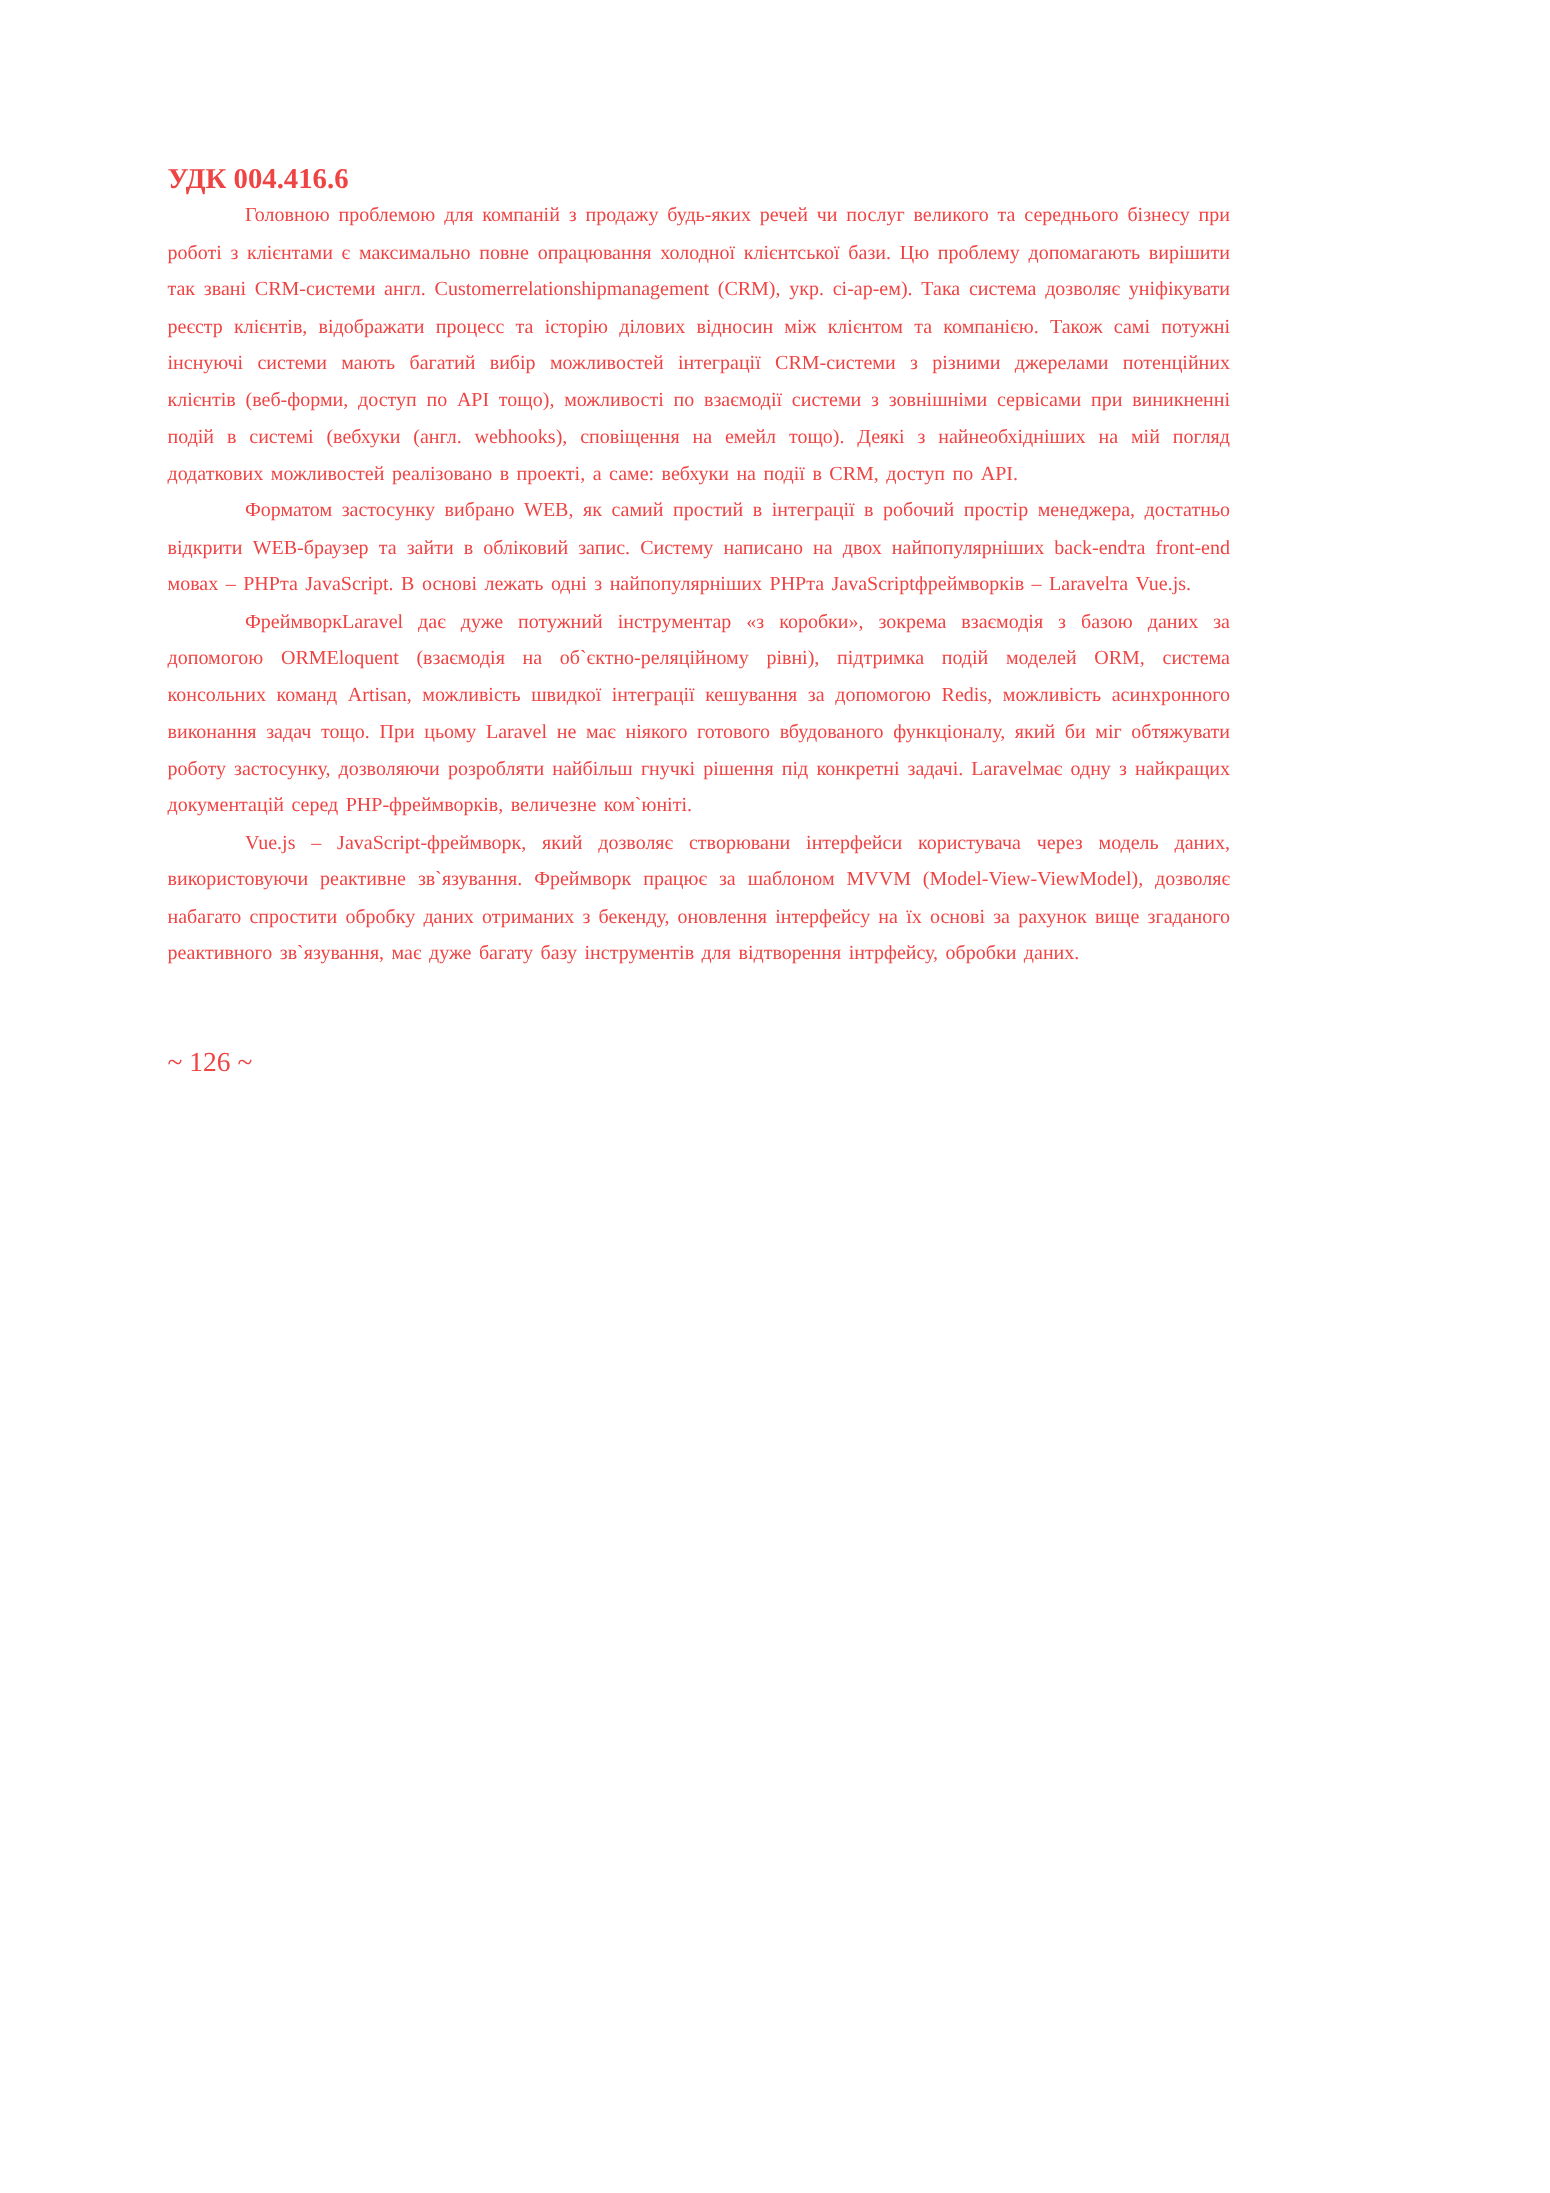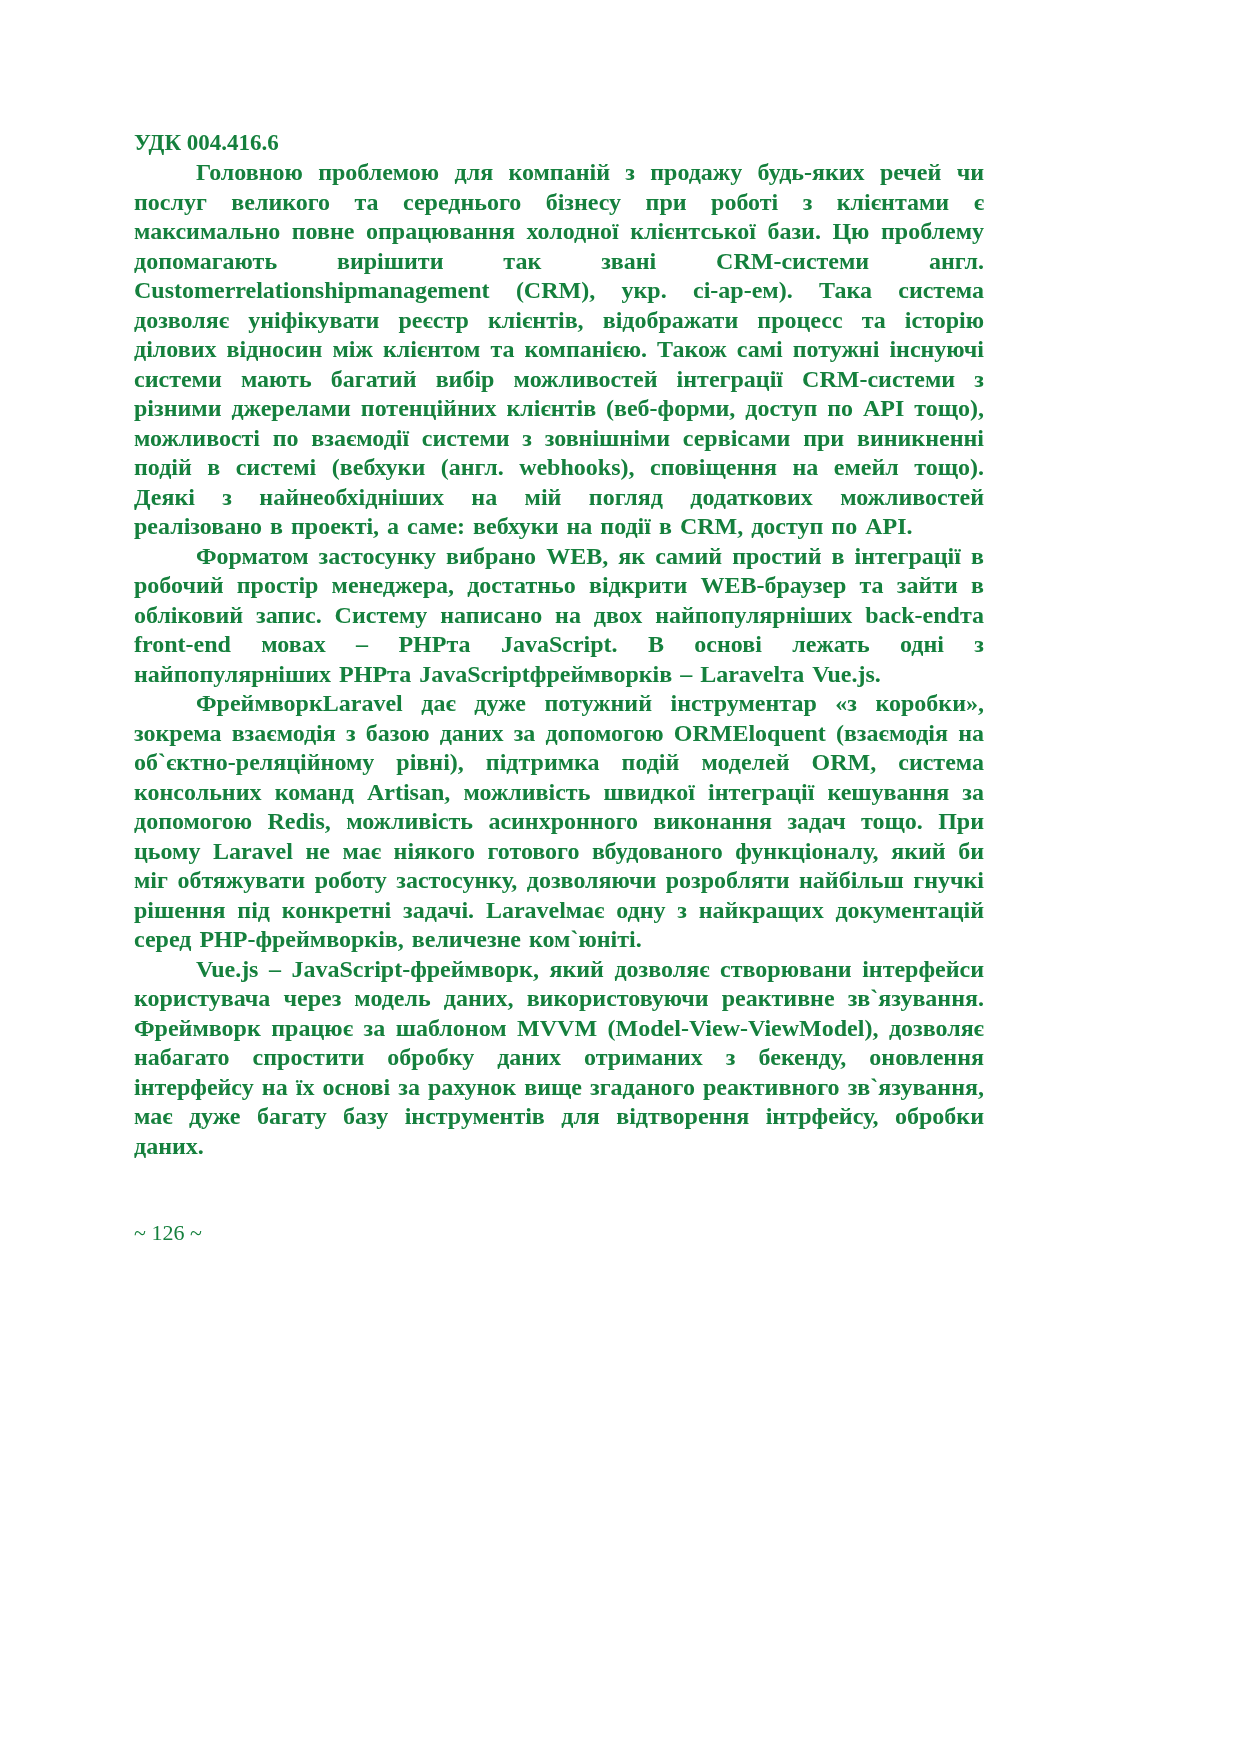--- a/index.html
+++ b/index.html
@@ -9,21 +9,21 @@
   }
   .page {
     position: relative;
     width: 1240px;
     height: 1754px;
     margin: 0 auto;
     background: #ffffff;
     box-sizing: border-box;
     padding: 128px 256px 0 134px;
     font-family: "Liberation Serif", "DejaVu Serif", serif;
-    color: #15803d;
+    color: #ef4444;
   }
   .udk {
     font-weight: bold;
     font-size: 23px;
     line-height: 30px;
     margin: 0;
   }
   .authors {
     margin-top: 12px;
     text-align: right;
@@ -36,26 +36,25 @@
   }
   .article-title {
     margin: 36px 0 20px 0;
     text-align: center;
     font-weight: bold;
     font-size: 28px;
     line-height: 34px;
   }
   .body-text p {
     margin: 0;
-    font-size: 24px;
+    font-size: 16px;
     line-height: 29.5px;
     text-align: justify;
     text-indent: 62px;
     word-spacing: 2px;
-    font-weight: bold;
   }
   .page-number {
     margin-top: 58px;
     text-align: left;
     font-size: 22px;
     line-height: 28px;
   }
 </style>
 </head>
 <body>

